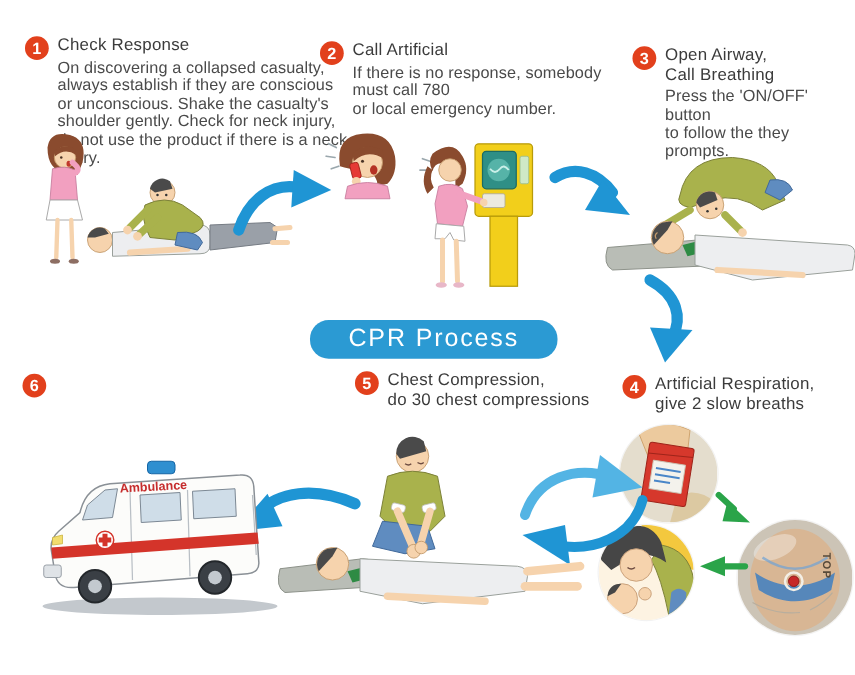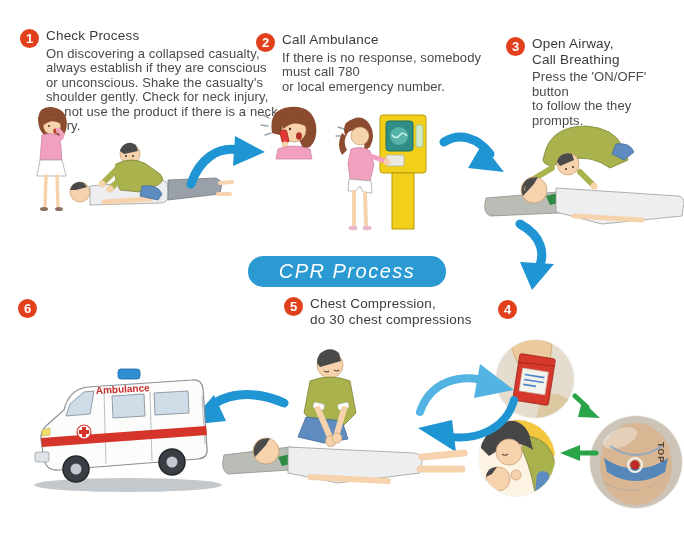--- a/index.html
+++ b/index.html
@@ -11,62 +11,66 @@
          color:#fff;font-size:13px;font-weight:bold;display:flex;align-items:center;
          justify-content:center;margin-top:1px;}
   .step-title{font-size:13.5px;color:#3b3b3b;line-height:1.16;white-space:pre-line;letter-spacing:.2px;}
   .step-desc{font-size:13px;color:#4a4a4a;line-height:1.12;white-space:pre-line;margin-top:3px;letter-spacing:.1px;}
 
   .abs{position:absolute;}
   svg{display:block;}
 
   #banner{position:absolute;left:248px;top:256px;width:198px;height:31px;border-radius:15px;
           background:#2b9ad3;color:#ffffff;display:flex;align-items:center;justify-content:center;
-          font-size:20px;letter-spacing:1.5px;font-style:italic;}
+          font-size:20px;letter-spacing:1.5px;}
 
   .photo-circle{position:absolute;border-radius:50%;overflow:hidden;box-shadow:0 0 0 1px rgba(0,0,0,.05);}
 </style>
 </head>
 <body>
 
 <div id="canvas">
 
   <div class="step" style="left:20px;top:28px;width:260px;">
     <div class="badge">1</div>
     <div>
-      <div class="step-title">Check Process</div>
+      <div class="step-title">Check Response</div>
       <div class="step-desc">On discovering a collapsed casualty,
 always establish if they are conscious
 or unconscious. Shake the casualty's
 shoulder gently. Check for neck injury,
 do not use the product if there is a neck injury.</div>
     </div>
   </div>
 
   <div class="step" style="left:256px;top:32px;width:240px;">
     <div class="badge">2</div>
     <div>
-      <div class="step-title">Call Ambulance</div>
+      <div class="step-title">Call Artificial</div>
       <div class="step-desc">If there is no response, somebody must call 780
 or local emergency number.</div>
     </div>
   </div>
 
   <div class="step" style="left:506px;top:36px;width:178px;">
     <div class="badge">3</div>
     <div>
       <div class="step-title">Open Airway,
 Call Breathing</div>
       <div class="step-desc">Press the 'ON/OFF' button
 to follow the they prompts.</div>
     </div>
   </div>
 
   <div class="step" style="left:498px;top:299px;width:186px;">
     <div class="badge">4</div>
+    <div>
+      <div class="step-title">Artificial Respiration,
+give 2 slow breaths</div>
+    </div>
   </div>
 
   <div class="step" style="left:284px;top:296px;width:205px;">
     <div class="badge">5</div>
     <div>
       <div class="step-title">Chest Compression,
 do 30 chest compressions</div>
     </div>
   </div>
 

